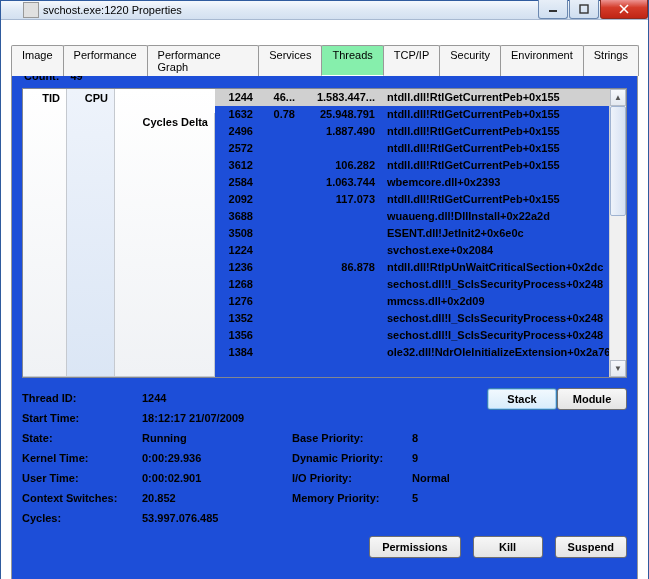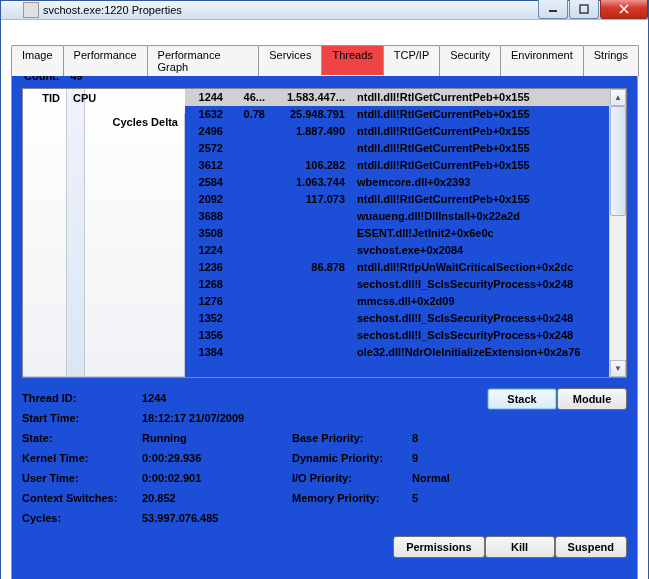--- a/index.html
+++ b/index.html
@@ -35,39 +35,39 @@
     color:#fff; margin-right:0;
   }
   .close svg, .min svg, .max svg { display:block; }
   .client { flex:1; padding:8px 10px 10px 10px; display:flex; flex-direction:column; background:#fff; }
   .tabs { display:flex; border-bottom:1px solid #999; margin-bottom:0; }
   .tab {
     padding:3px 10px 3px 10px; border:1px solid #999; border-bottom:none;
     margin-right:-1px; background:#f5f5f5; position:relative; top:17px;
     border-radius:2px 2px 0 0;
   }
-  .tab.active { background:#ef4444; border-bottom:1px solid #fff; z-index:2; }
+  .tab.active { background:#86efac; border-bottom:1px solid #fff; z-index:2; }
   .tab-body {
     border:1px solid #999; border-top:none;
     flex:1; padding:8px 10px 23px 10px; display:flex; flex-direction:column;
     background:#1d4ed8;
     font-weight:bold;
   }
   .count-line { margin:2px 0 6px 2px; }
   .count-line span { margin-right:8px; }
   .table-wrap {
     border:1px solid #828790; height:290px; display:flex; flex-direction:row;
   }
   .table-inner { flex:1; display:flex; flex-direction:row; overflow:hidden; }
   .thead { display:flex; background:linear-gradient(#fff,#f0f2f5); border-bottom:1px solid #c5c9cf; }
   .th {
     padding:3px 6px; border-right:1px solid #c5c9cf; white-space:nowrap;
   }
   .th.tid { width:44px; text-align:right; }
-  .th.cpu { width:18px; text-align:right; background:linear-gradient(#eef3fb,#dbe6f5); }
+  .th.cpu { width:48px; text-align:right; background:linear-gradient(#eef3fb,#dbe6f5); }
   .th.cyc { width:100px; text-align:right;margin-top:24px; }
   .th.addr { flex:1; }
   .tbody { flex:1; overflow:hidden; }
   .tr { display:flex; height:17px; line-height:17px; }
   .tr.sel { background:#d0d0d0; }
   .td { padding:0 6px; white-space:nowrap; overflow:hidden; }
   .td.tid { width:44px; text-align:right; }
   .td.cpu { width:42px; text-align:right; }
   .td.cyc { width:80px; text-align:right; }
   .td.addr { flex:1; }
@@ -88,21 +88,21 @@
   .detcol4 { width:70px; }
   .detrow { height:20px; line-height:20px; }
   .detbtns { margin-left:auto; display:flex; }
   .btn {
     min-width:70px; height:22px; padding:0 12px;
     border:1px solid #707070; border-radius:3px;
     background:linear-gradient(#f7f7f7,#e4e4e4);
     text-align:center; line-height:20px;
   }
   .btn.focus { border:1px solid #3c7fb1; box-shadow:0 0 0 1px #a3d2f5 inset; background:linear-gradient(#f2f9fe,#d8ecfa);}
-  .bottom-btns { display:flex; justify-content:flex-end; gap:0; margin-top:8px; }
+  .bottom-btns { display:flex; justify-content:flex-end; gap:12px; margin-top:8px; }
   .dlg-btns { display:flex; justify-content:flex-end; gap:8px; margin-top:8px; }
 </style>
 </head>
 <body>
 
 <div class="window">
   <div class="titlebar">
     <div class="icon"></div>
     <div class="title">svchost.exe:1220 Properties</div>
     <div class="win-btns">

